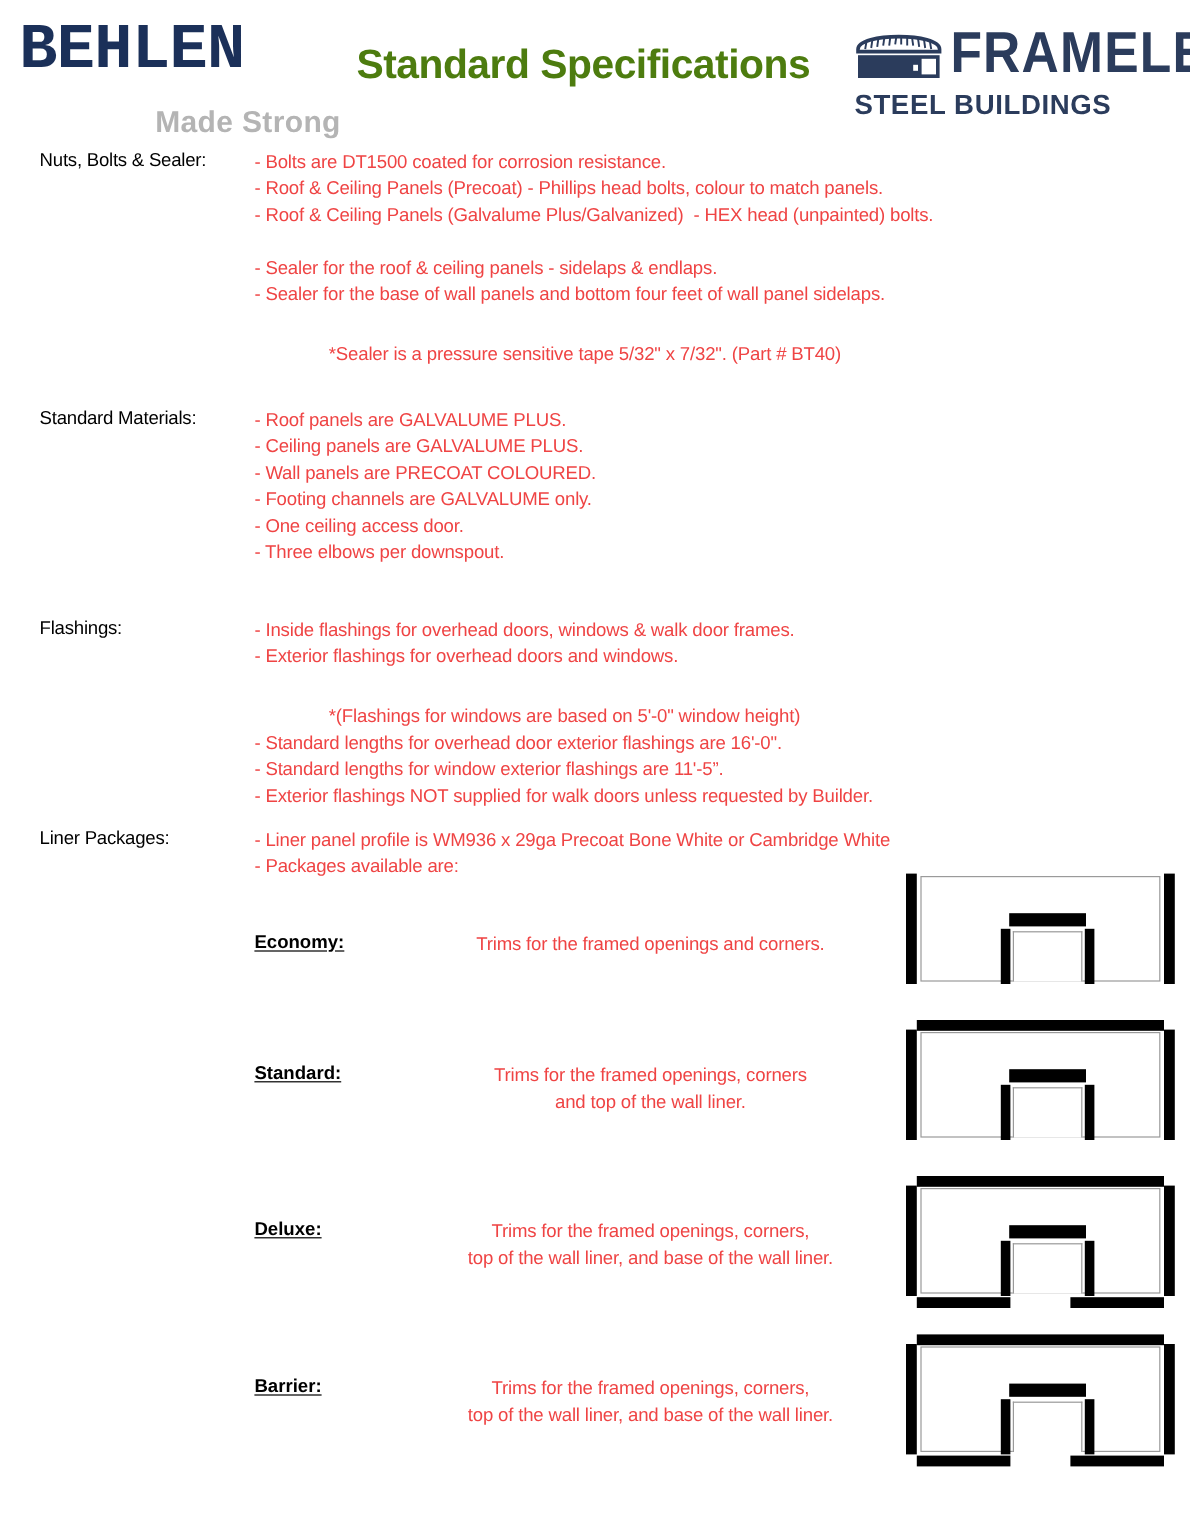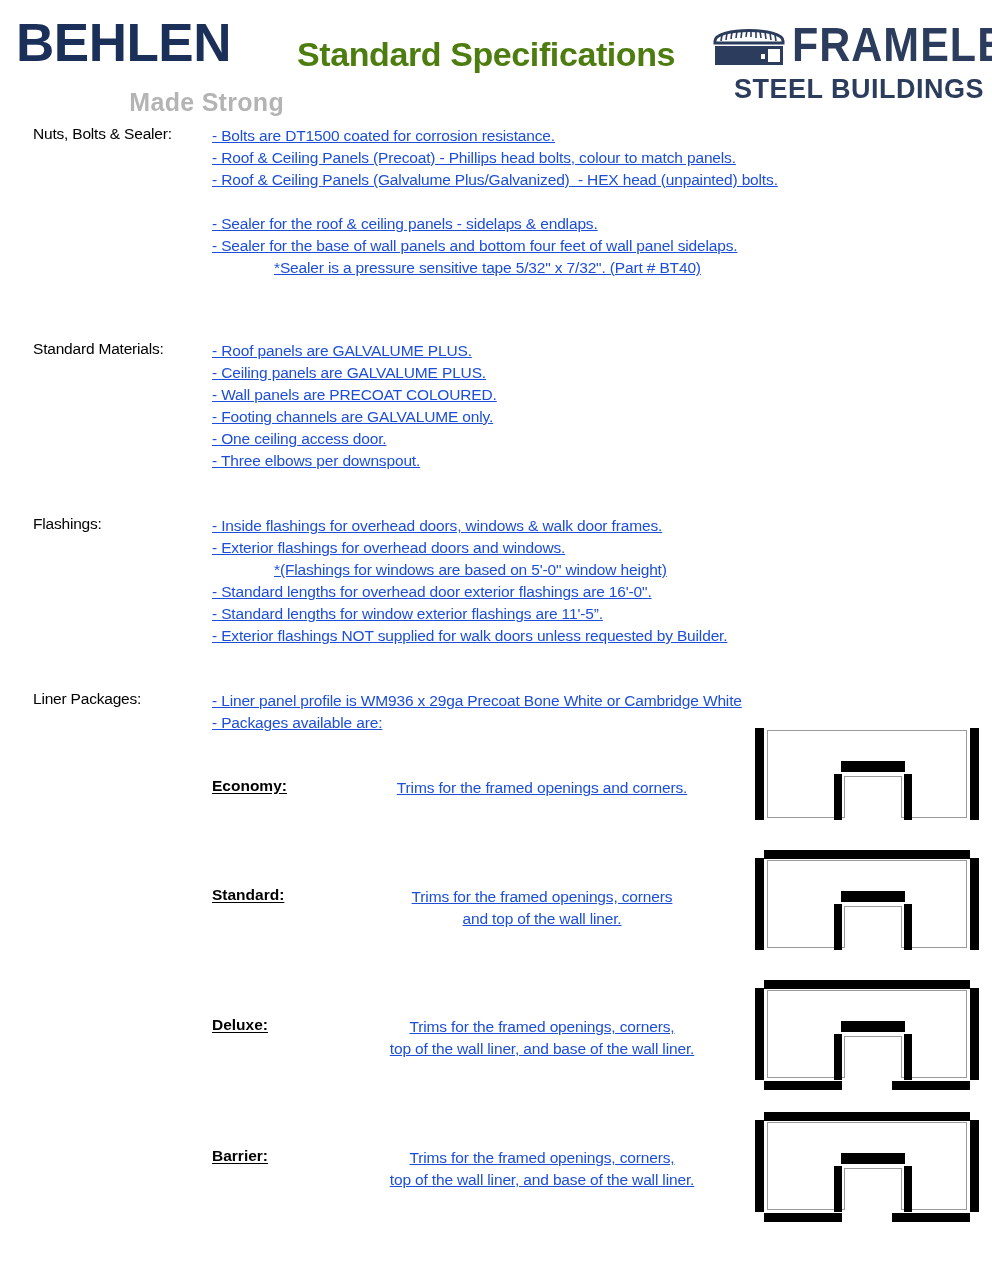--- a/index.html
+++ b/index.html
@@ -10,21 +10,21 @@
     color:#000000;
     -webkit-font-smoothing:antialiased;
   }
 
   
   .header{ position:absolute; left:0; top:0; width:992px; height:115px; }
 
   .behlen-logo{ position:absolute; left:16px; top:16px; width:270px; height:92px; }
   .behlen-word{
     font-size:53px; font-weight:bold; letter-spacing:-0.5px;
-    color:#1b3059; line-height:1.0; font-family:Liberation Sans, sans-serif;
+    color:#1b3059; line-height:1.0; font-family:Liberation Mono, monospace;
   }
   .behlen-tag{
     margin-top:20px; text-align:right; padding-right:2px;
     font-size:25px; font-weight:bold; color:#b4b4b4; letter-spacing:0.3px;
     line-height:1.1;
   }
 
   .doc-title{
     position:absolute; left:297px; top:36px; width:405px;
     font-size:34px; font-weight:bold; letter-spacing:-0.4px; color:#4d7c0f;
@@ -33,37 +33,37 @@
 
   .frameless-logo{ position:absolute; left:712px; top:18px; width:272px; height:86px; }
   .fl-row{ display:flex; align-items:center; height:52px; }
   .fl-icon{ width:74px; height:48px; position:relative; flex:0 0 auto; margin-right:6px; }
   .fl-word{
     font-size:43px; font-weight:bold; color:#2b3c5c; line-height:1;
     letter-spacing:1px; font-family:"Liberation Sans", sans-serif;
     transform:scaleY(1.12); transform-origin:left center;
   }
   .fl-sub{
-    font-size:27px; font-weight:bold; color:#2b3c5c; letter-spacing:0.5px;
-    margin-top:6px; text-align:right; line-height:1;
+    font-size:23px; font-weight:bold; color:#2b3c5c; letter-spacing:0.5px;
+    margin-top:6px; line-height:1;
   }
 
   
   .section{ position:absolute; left:0; width:992px; }
   .sec-label{
     position:absolute; left:33px; top:0; width:180px;
     font-size:15.5px; font-weight:normal; letter-spacing:-0.2px;
     white-space:nowrap;
   }
   .sec-body{ position:absolute; left:212px; top:0; width:700px; }
   .line{
     font-size:15.5px; line-height:22px; letter-spacing:-0.15px;
-    white-space:pre; color:#1d4ed8;text-decoration:underline;
-  }
-  .line.indented{ padding-left:62px; }
+    white-space:pre; color:#ef4444;
+  }
+  .line.indented{ padding-left:62px;margin-top:28px; }
   .line.spacer{ height:22px; }
 
   
   .pkg{ position:absolute; left:0; width:992px; }
   .pkg-name{
     position:absolute; left:212px; top:0;
     font-size:15.5px; font-weight:bold; text-decoration:underline;
     text-underline-offset:2px; white-space:nowrap;
   }
   .pkg-desc{ position:absolute; left:342px; top:0; width:400px;text-align:center; }

